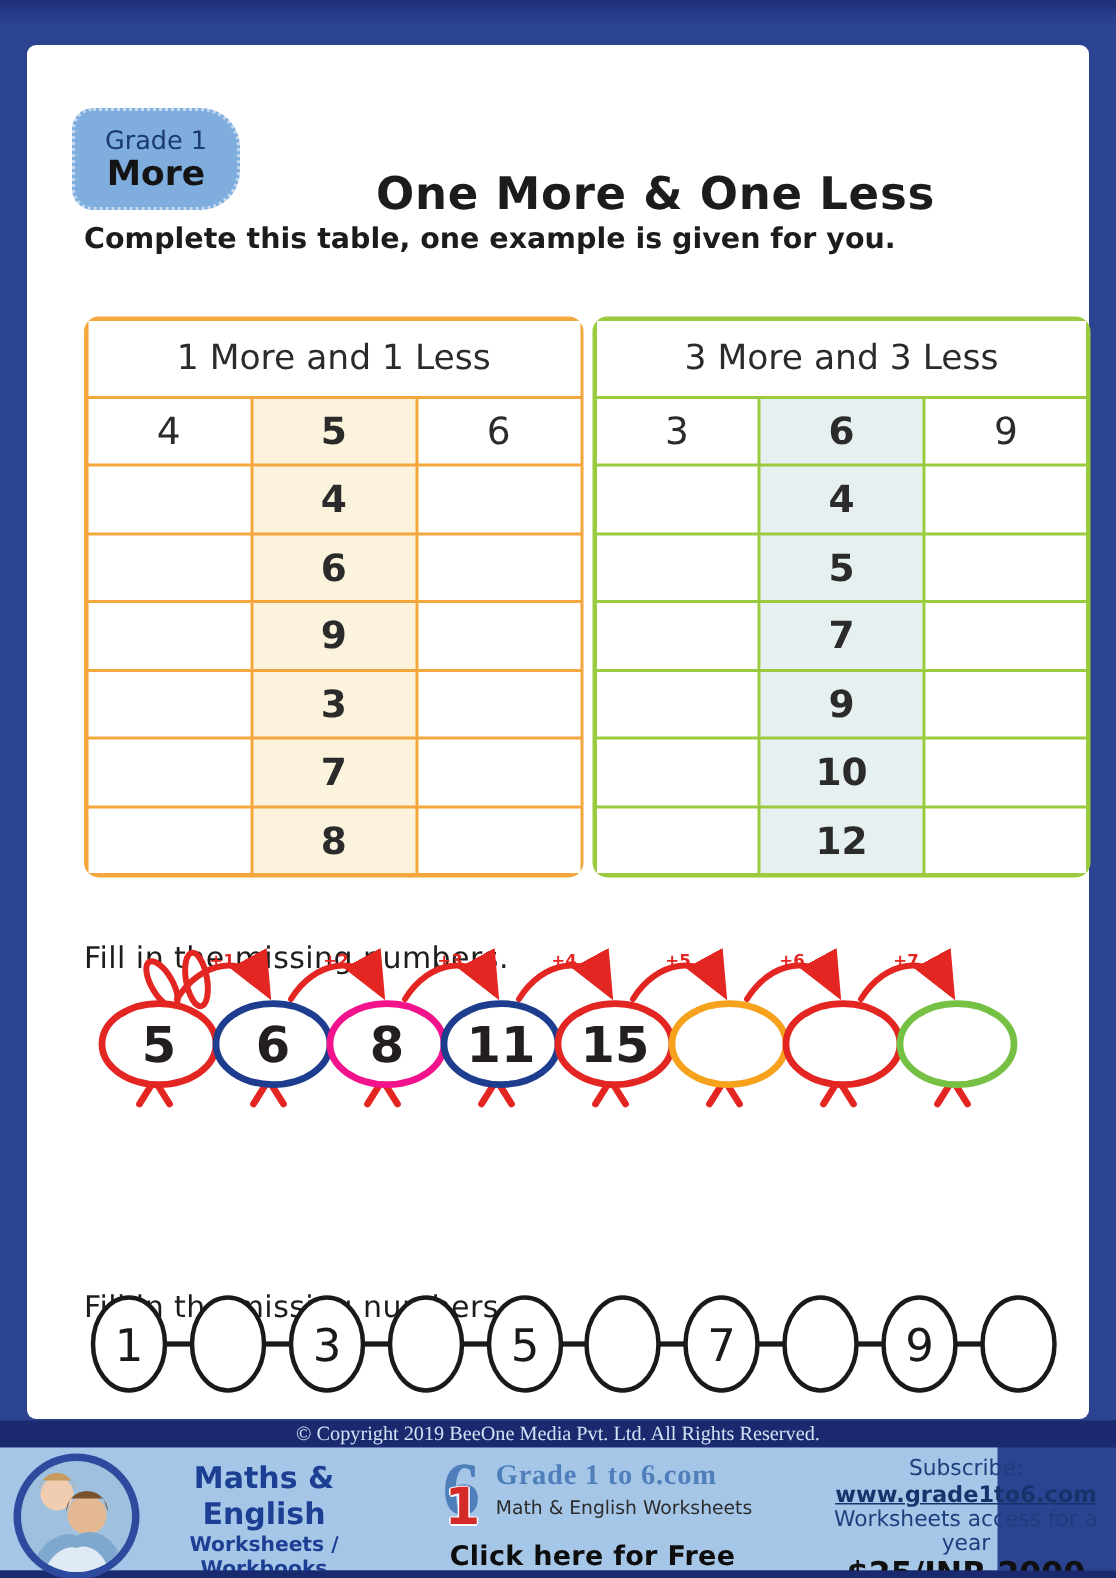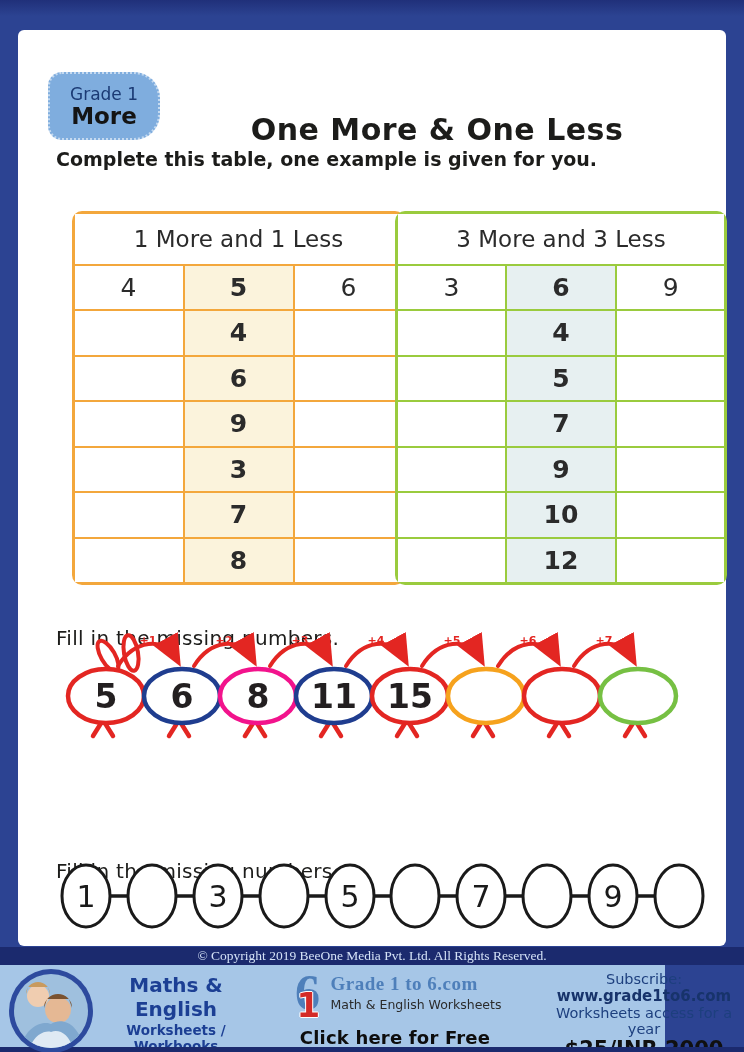--- a/index.html
+++ b/index.html
@@ -27,21 +27,21 @@
   }
   .instruction{
     position:absolute;left:38px;top:118px;font-size:19px;font-weight:bold;color:#1c1c1a;
   }
   
   .wtable{
     position:absolute;top:181px;border-radius:10px;padding:2.5px;
     display:grid;grid-template-columns:1fr 1fr 1fr;
     grid-template-rows:50px repeat(7,43.5px);grid-gap:2px;
   }
-  .wtable.left{left:38px;width:328px;background:#f3a73c;margin-left:16px;}
+  .wtable.left{left:38px;width:328px;background:#f3a73c;}
   .wtable.right{left:377px;width:327px;background:#9acb3e;}
   .wtable .cell{
     background:#fff;display:flex;align-items:center;justify-content:center;
     font-size:25px;color:#2b2b2b;
   }
   .wtable .thead{grid-column:1 / -1;font-size:23px;color:#2b2b2b;}
   .wtable.left .mid{background:#fbf3dc;font-weight:bold;}
   .wtable.right .mid{background:#e7f0f1;font-weight:bold;}
   
   .fill-heading{position:absolute;left:38px;font-size:20px;color:#1d1d1b;letter-spacing:.3px;}
@@ -71,21 +71,21 @@
   .logo-mark .one{
     position:absolute;left:8px;top:16px;font-size:34px;font-weight:bold;color:#d42b28;
     text-shadow:-1px 0 #fff,1px 0 #fff,0 1px #fff,0 -1px #fff;
   }
   .logo-text{text-align:left;margin-left:4px;margin-top:4px;}
   .logo-text .site{font-family:"Liberation Serif",serif;font-size:19px;font-weight:bold;color:#4e7fba;letter-spacing:.5px;}
   .logo-text .tag{font-size:12.5px;color:#2b2b2b;margin-top:2px;}
   .cta{margin-top:8px;font-size:18px;font-weight:800;color:#0d0d0d;letter-spacing:.2px;}
   .f-right{position:absolute;left:548px;top:6px;width:192px;text-align:center;color:#1d3f7e;}
   .f-right .sub{font-size:14.5px;}
-  .f-right .url{font-size:15px;font-weight:bold;color:#17336b;}
+  .f-right .url{font-size:15px;font-weight:bold;color:#17336b;text-decoration:underline;}
   .f-right .line{font-size:14.5px;}
   .f-right .price{font-size:21px;font-weight:bold;color:#101010;}
 </style>
 </head>
 <body>
 
 <div class="card">
   <div class="badge">
     <div class="grade">Grade 1</div>
     <div class="subject">More</div>

